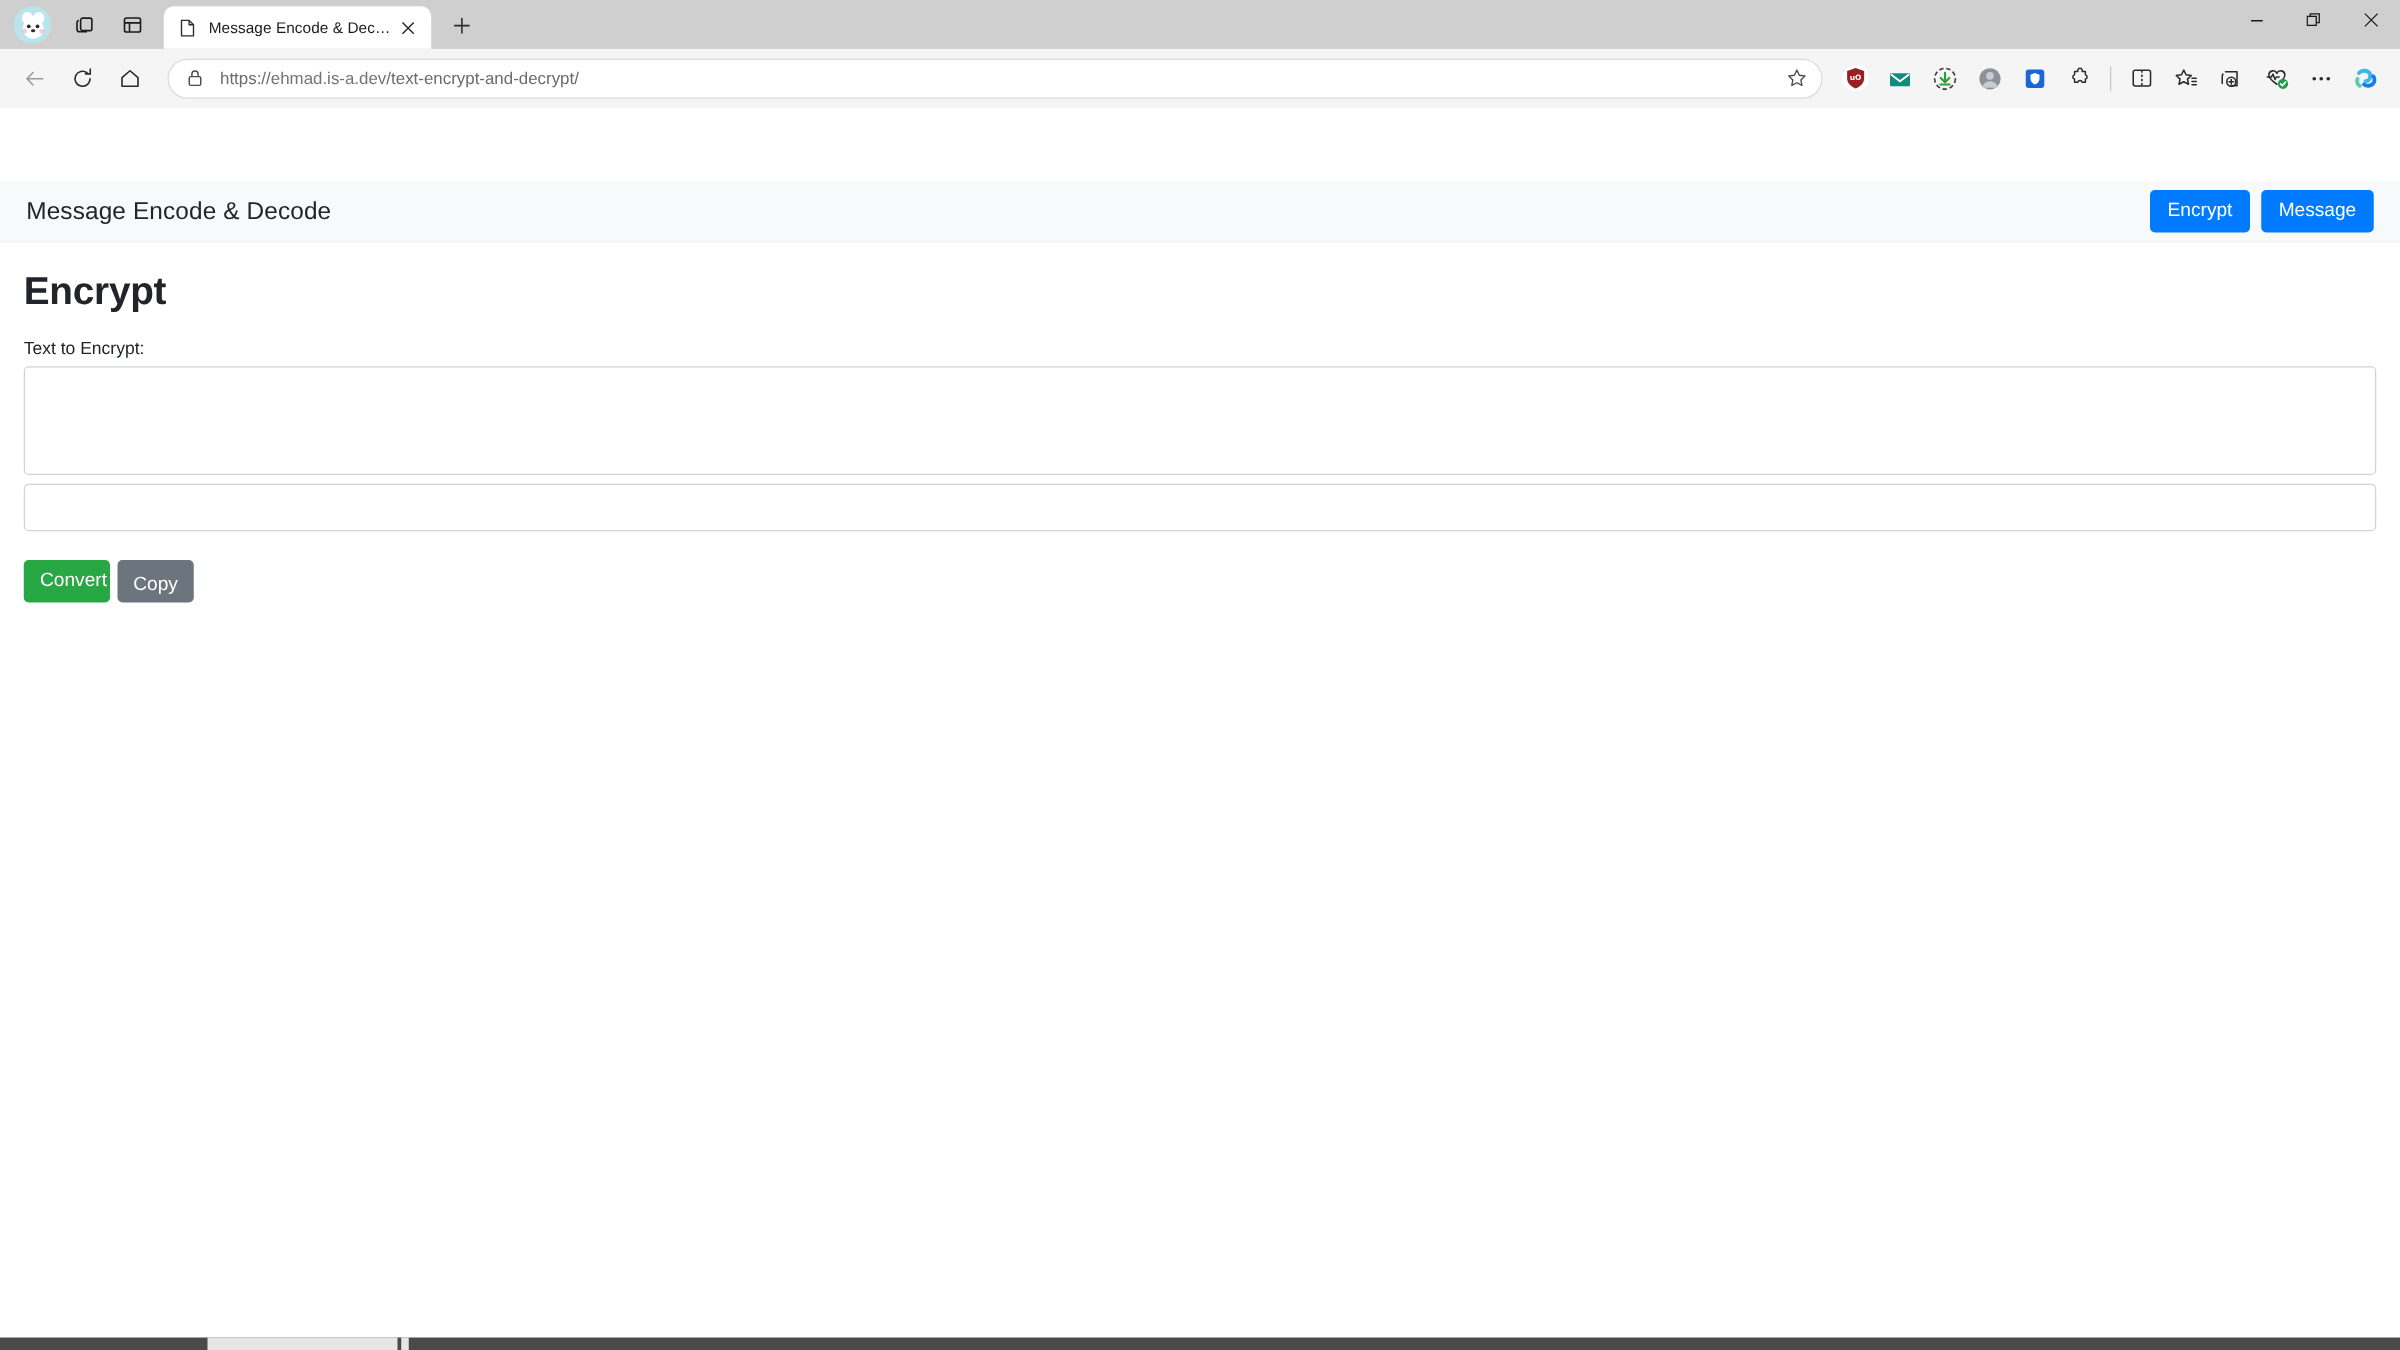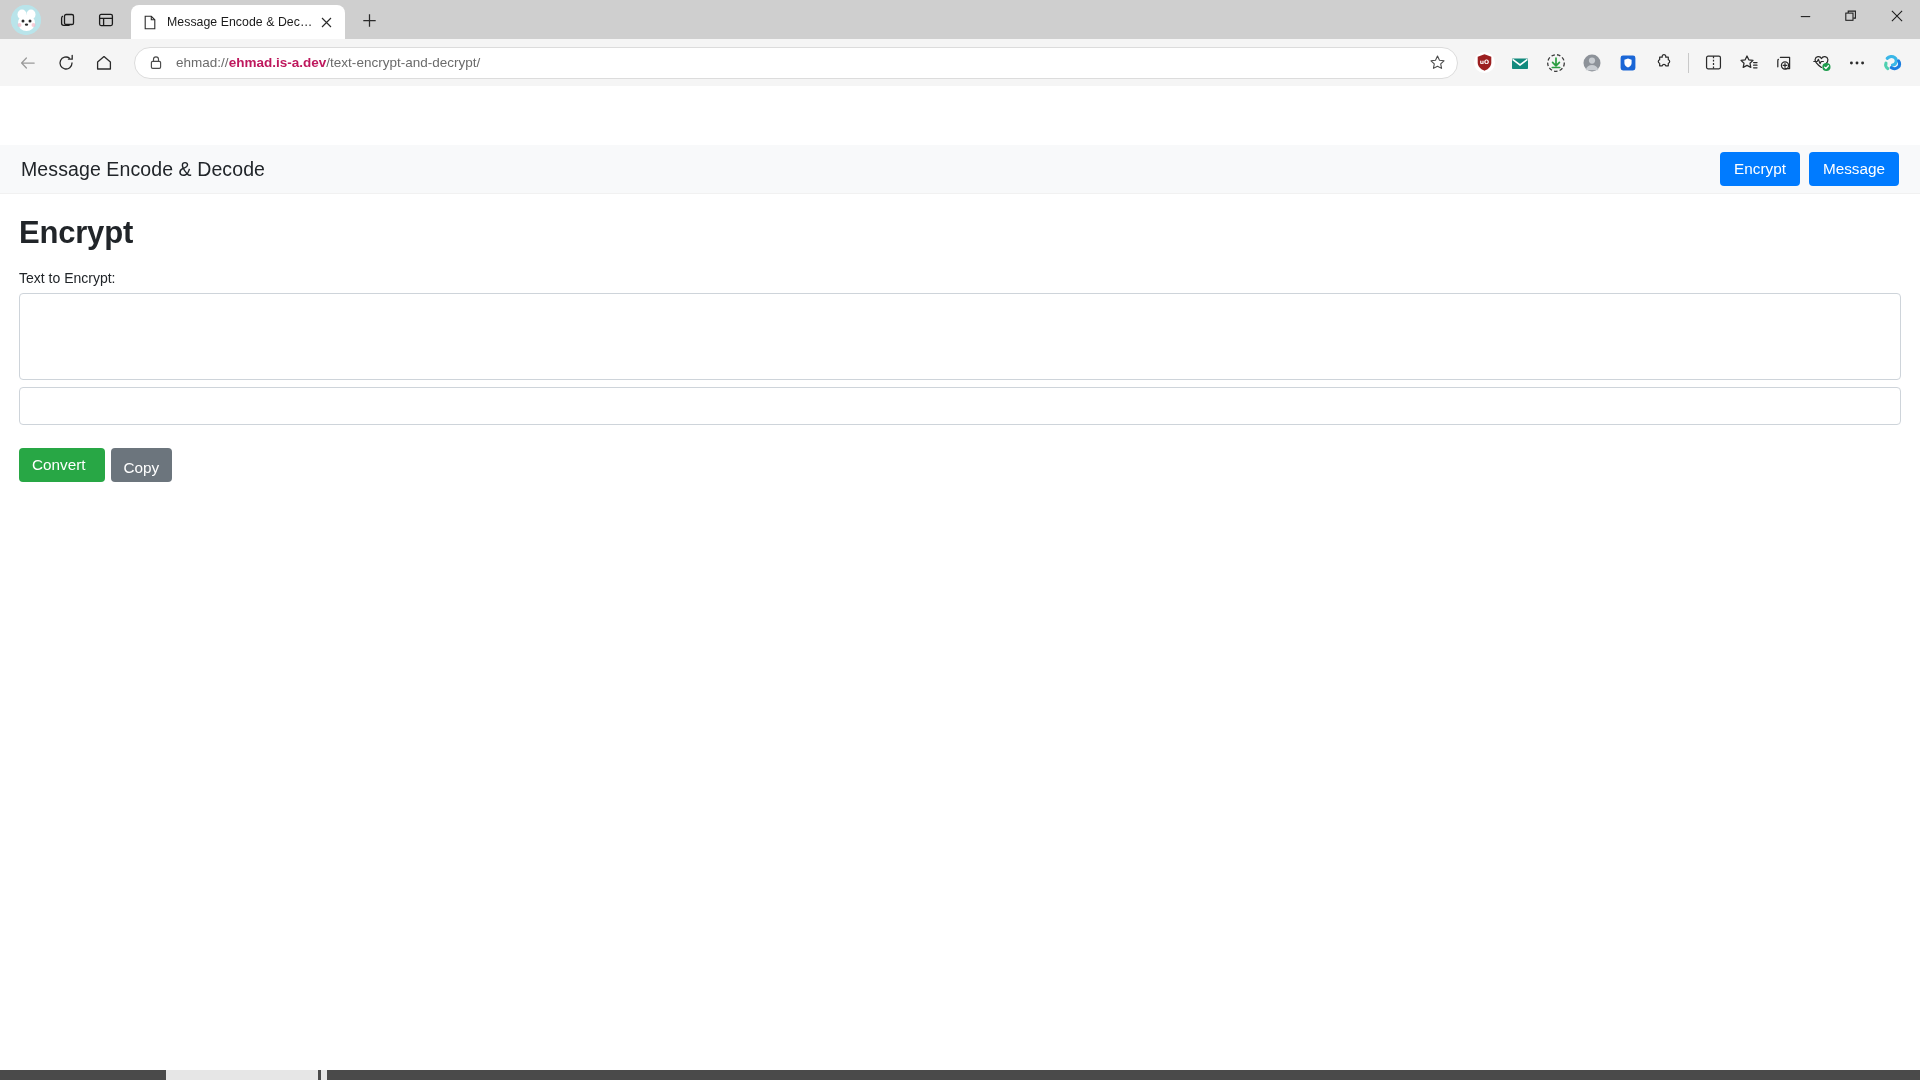--- a/index.html
+++ b/index.html
@@ -132,21 +132,21 @@
   .omni-lock { width: 18px; height: 18px; flex: 0 0 auto; display:flex;align-items:center;justify-content:center;}
   .omni-url {
     flex: 1 1 auto;
     font-size: 13.5px;
     margin-left: 11px;
     white-space: nowrap;
     overflow: hidden;
     color: #6b6b6b;
     letter-spacing: 0.01px;
   }
-  .omni-url .host { color: #be185d; font-weight: 700; }
+  .omni-url .host { color: #737373; font-weight: 400; }
   .omni-star {
     width: 28px; height: 28px;
     display: flex; align-items: center; justify-content: center;
     border-radius: 5px;
     flex: 0 0 auto;
   }
 
   .ext-btn {
     width: 34px; height: 32px;
     margin: 0 1px;
@@ -237,21 +237,21 @@
     height: 87px;
     resize: none;
   }
   input.form-control { height: 38px; }
 
   .btn-row {
     display: flex;
     gap: 6px;
     margin-top: 23px;
   }
-  .btn-success { background: #28a745; color: #ffffff; font-size: 15.3px; padding: 9px 19px 10px 13px; text-align: right; }
+  .btn-success { background: #28a745; color: #ffffff; font-size: 15.3px; padding: 9px 2px 10px 13px; text-align: right; }
   .btn-secondary { background: #6c757d; color: #ffffff; font-size: 15.3px; padding: 9px 13px 4px 13px; }
 
   
   .taskbar {
     position: absolute;
     left: 0; bottom: 0;
     width: 1920px;
     height: 10px;
     background: #4a4a4a;
     display: flex;
@@ -364,21 +364,21 @@
     </div>
 
     <div class="omnibox">
       <span class="omni-lock">
         <svg width="14" height="15" viewBox="0 0 14 15" fill="none" stroke="#4b4b4b" stroke-width="1.15">
           <rect x="2.4" y="6.3" width="9.2" height="7" rx="1.3"></rect>
           <path d="M4.5 6.3 L4.5 4.3 A2.5 2.5 0 0 1 9.5 4.3 L9.5 6.3"></path>
         </svg>
       </span>
       <span class="omni-url">
-        <span>ehmad://</span><span class="host">ehmad.is-a.dev</span><span>/text-encrypt-and-decrypt/</span>
+        <span>https://</span><span class="host">ehmad.is-a.dev</span><span>/text-encrypt-and-decrypt/</span>
       </span>
       <span class="omni-star">
         <svg width="17" height="17" viewBox="0 0 18 18" fill="none" stroke="#4b4b4b" stroke-width="1.15" stroke-linejoin="round">
           <path d="M9 2.2 L11.1 6.6 L15.9 7.2 L12.4 10.5 L13.3 15.2 L9 12.9 L4.7 15.2 L5.6 10.5 L2.1 7.2 L6.9 6.6 Z"></path>
         </svg>
       </span>
     </div>
 
     <div class="ext-btn">
       <svg width="21" height="21" viewBox="0 0 21 21">

